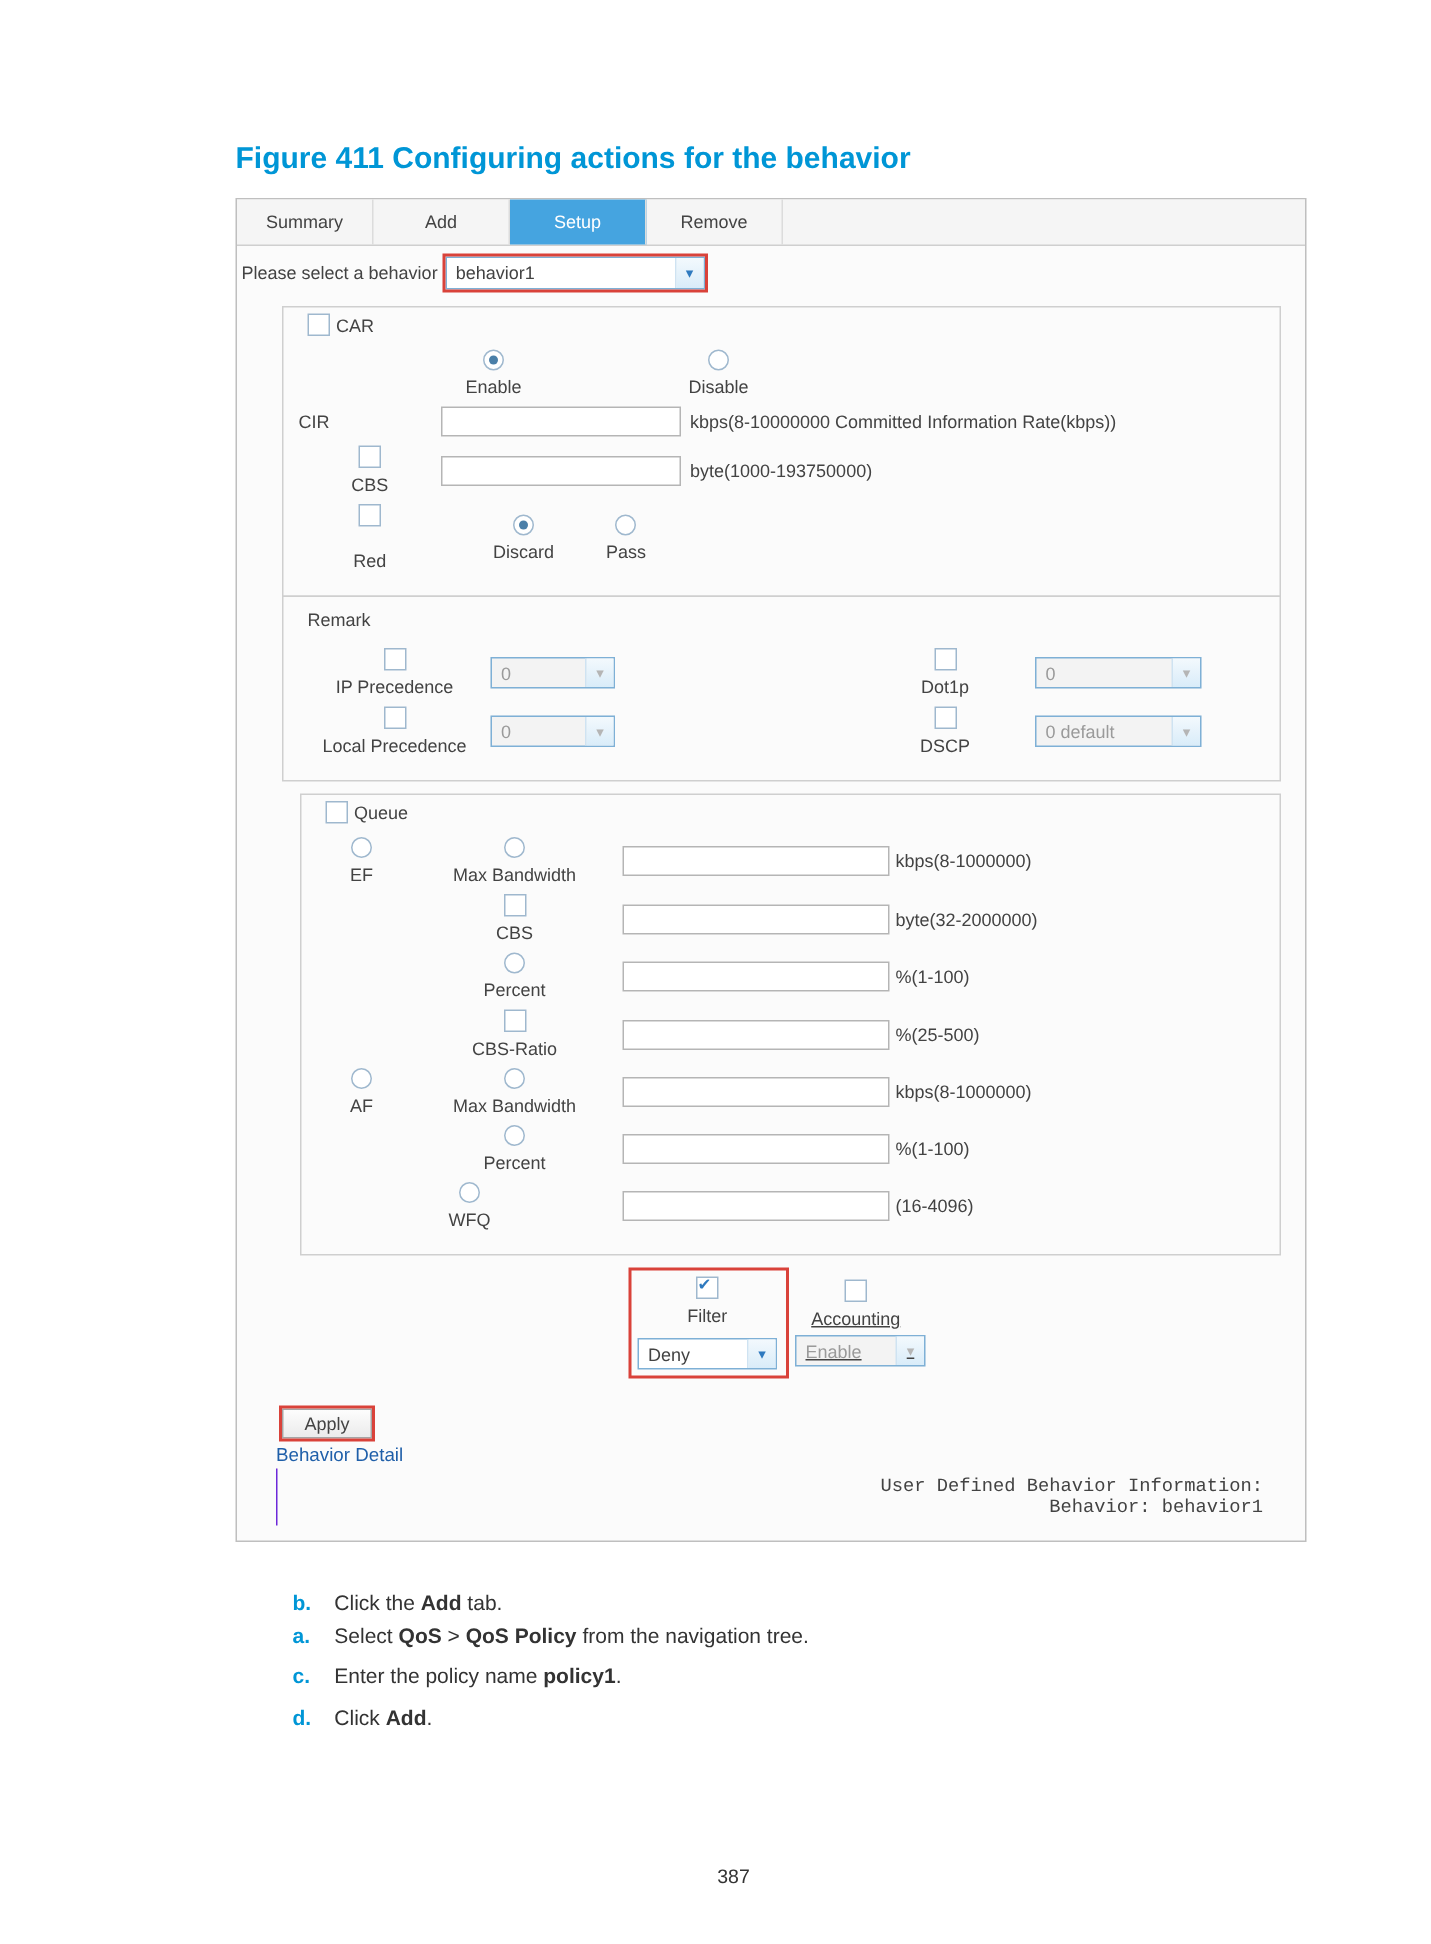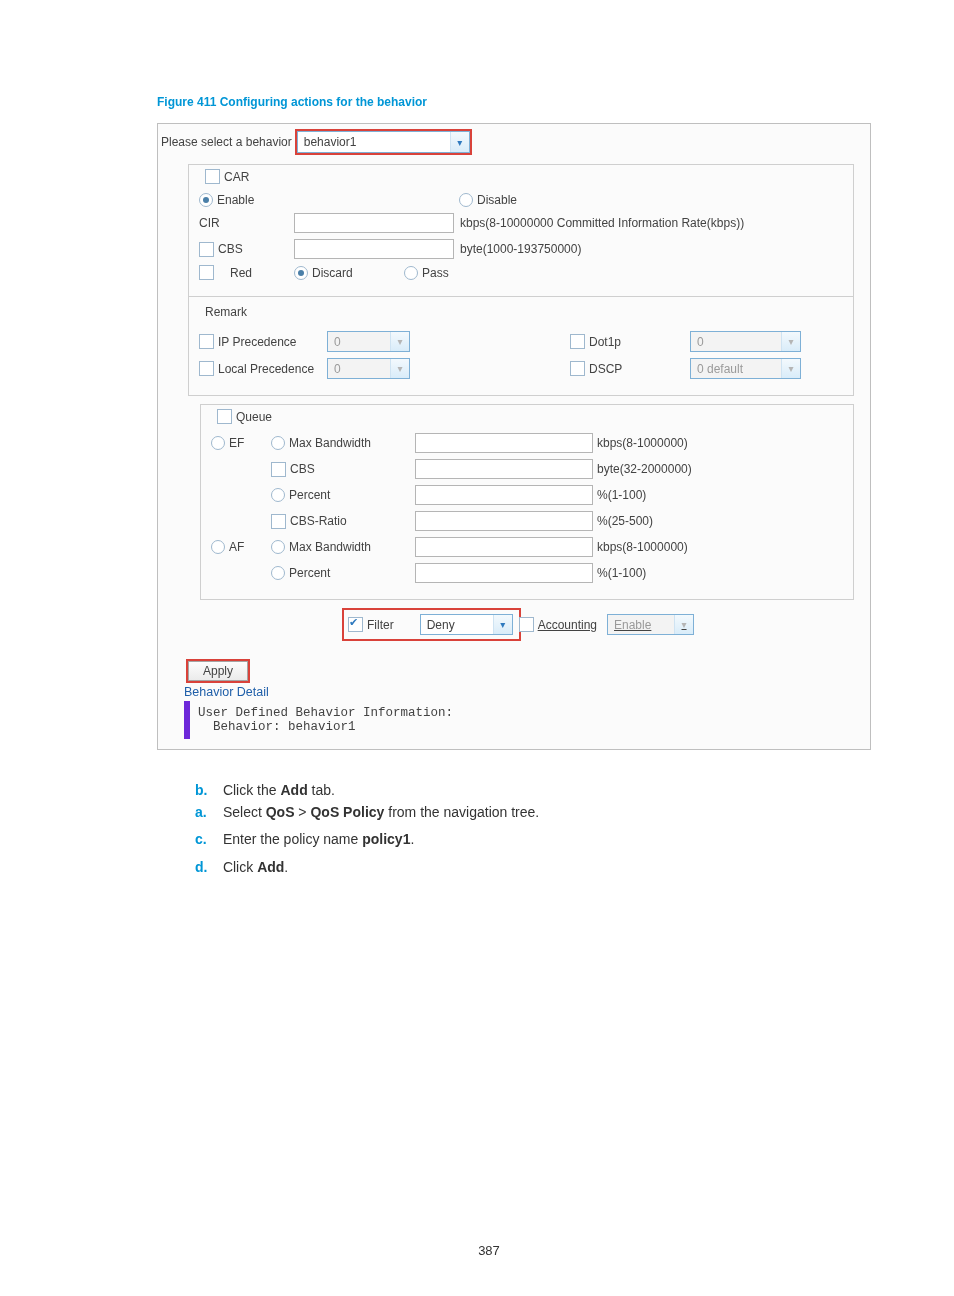--- a/index.html
+++ b/index.html
@@ -11,21 +11,21 @@
     height: 1296px;
     position: relative;
     font-size: 13px;
   }
   .page {
     padding: 95px 85px 0 157px;
   }
   .fig-caption {
     color: #0096d6;
     font-weight: bold;
-    font-size: 12px;
+    font-size: 20px;
     margin-bottom: 14px;
   }
   .ss {
     border: 1px solid #bfbfbf;
     width: 712px;
     background: #fbfbfb;
     color: #434343;
     font-size: 12px;
   }
   
@@ -93,21 +93,21 @@
     padding: 0 6px;
     display: inline-flex;
     align-items: center;
     gap: 4px;
   }
   .row {
     display: flex;
     align-items: center;
     margin: 6px 0;
   }
-  .row .lbl { display: inline-flex; align-items: center; gap: 4px; }
+  .row .lbl { display: inline-flex; align-items: center; gap: 4px; flex-direction: column; }
   .check {
     width: 13px; height: 13px;
     border: 1px solid #9fb8ce;
     display: inline-block;
     background: #fff;
     position: relative;
   }
   .check.checked::after {
     content: "✔"; 
     position: absolute; top: -2px; left: 0; font-size: 11px;
@@ -135,26 +135,27 @@
     background: linear-gradient(#fdfdfd,#ebebeb);
     text-align: center;
   }
   .btn.red-out { outline: 2px solid #d9423a; }
   .detail-hdr {
     color: #1f5fa9;
     margin: 4px 0 2px 26px;
     font-size: 12.5px;
   }
   .detail-box {
-    border-left: 6px solid #6d28d9;
+    border-left: 1px solid #6d28d9;
     margin: 0 20px 10px 26px;
     padding: 5px 8px;
     font-family: "Courier New", monospace;
     white-space: pre;
     font-size: 12.5px;
+    text-align: right;
   }
   .col-gap { display: inline-block; }
   
   .steps {
     margin-top: 30px;
     font-size: 14px;
     line-height: 1.55;
   }
   .step-num {
     color: #0096d6;
@@ -182,20 +183,26 @@
   }
 </style>
 </head>
 <body>
 
 <div class="page">
   <div class="fig-caption">Figure 411 Configuring actions for the behavior</div>
 
   <div class="ss">
 
+    <div class="tabs">
+      <div class="tab">Summary</div>
+      <div class="tab">Add</div>
+      <div class="tab active">Setup</div>
+      <div class="tab">Remove</div>
+    </div>
 
     <div class="sel-row">
       <span>Please select a behavior</span>
       <span class="combo red-out">
         <span class="txt">behavior1</span>
         <span class="arrow">▾</span>
       </span>
     </div>
 
     <div class="fs">
@@ -343,20 +350,28 @@
         <span style="margin-left:4px;">kbps(8-1000000)</span>
       </div>
       <div class="row">
         <span style="width:60px;"></span>
         <span class="lbl" style="width:144px;">
           <span class="radio"></span>
           <span>Percent</span>
         </span>
         <span class="txtinput" style="width:168px;"></span>
         <span style="margin-left:4px;">%(1-100)</span>
+      </div>
+      <div class="row">
+        <span class="lbl" style="width:204px;">
+          <span class="radio"></span>
+          <span>WFQ</span>
+        </span>
+        <span class="txtinput" style="width:168px;"></span>
+        <span style="margin-left:4px;">(16-4096)</span>
       </div>
     </div>
 
     <div style="margin:10px 20px 2px 30px;">
       <div class="row" style="justify-content:center;text-decoration:underline;">
         <span>
           <span class="lbl" style="outline:2px solid #d9423a; padding:4px 6px 4px 4px;">
             <span class="check checked"></span>
             <span>Filter</span>
             <span style="width:18px;display:inline-block;"></span>

